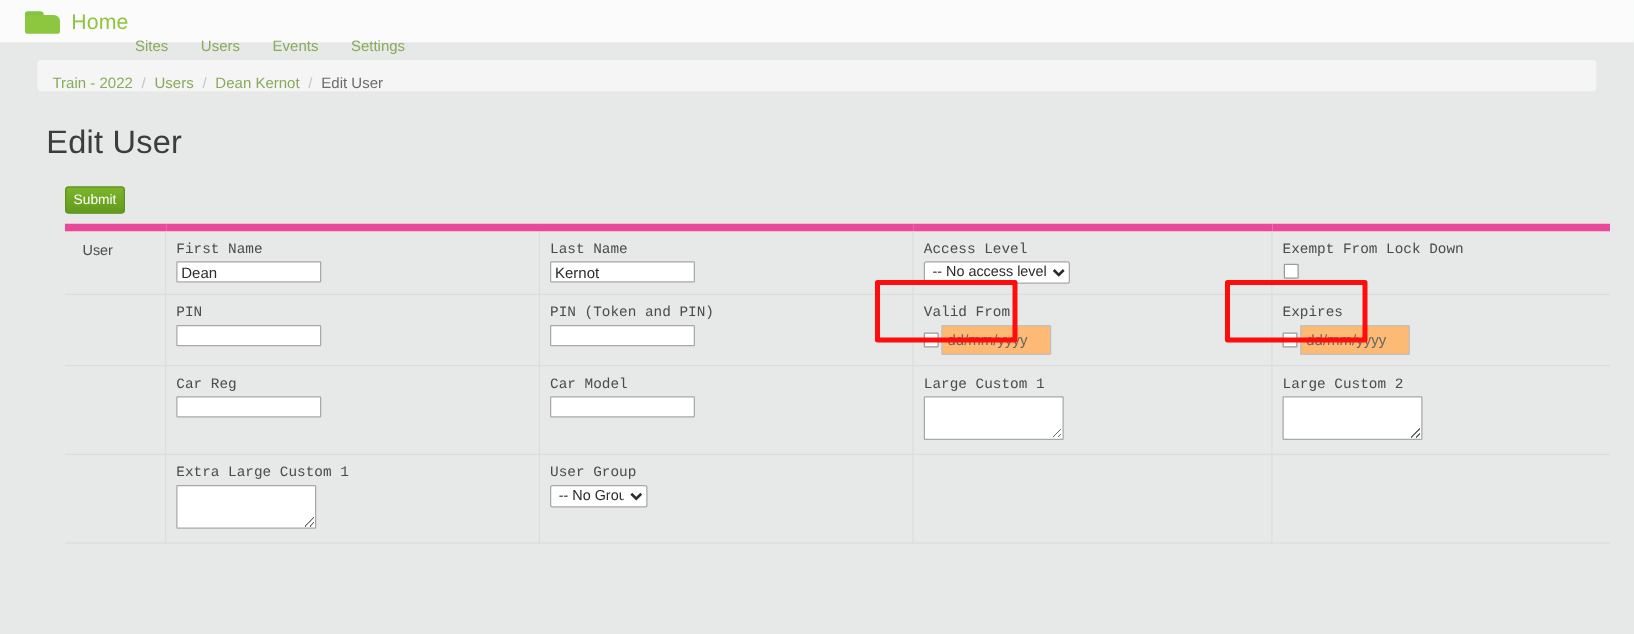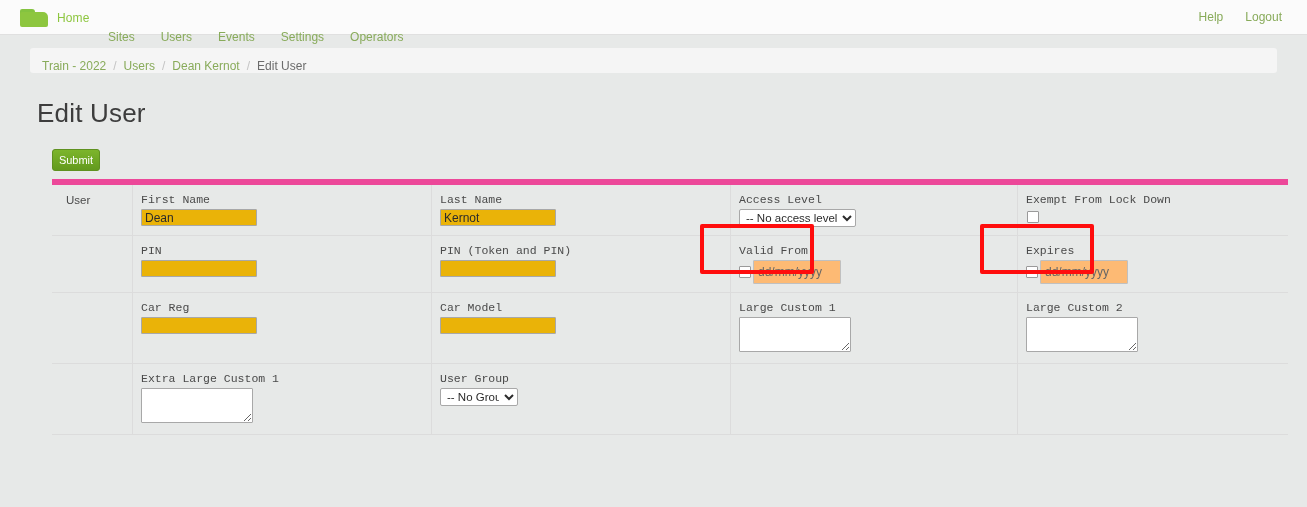--- a/index.html
+++ b/index.html
@@ -51,21 +51,21 @@
     border-radius: 2px 3px 0 0;
   }
   .brand-logo .body {
     position: absolute;
     left: 0; top: 3px;
     width: 28px; height: 15px;
     background: #8dc63f;
     border-radius: 2px 5px 2px 2px;
   }
   .brand-text {
-    font-size: 12px;
+    font-size: 17px;
     color: #8dc63f;
     letter-spacing: 0.1px;
   }
   .nav-links {
     position: absolute;
     left: 95px; top: 0;
     height: 35px;
     display: flex;
     align-items: flex-end;
     margin-top: 20px;
@@ -182,21 +182,21 @@
     font-size: 11.5px;
     color: #4a4a4a;
     padding-left: 8px;
   }
 
   input.txt {
     width: 116px;
     height: 17px;
     box-sizing: border-box;
     border: 1px solid #a8a8a8;
-    background: #eab308;
+    background: #ffffff;
     font-family: "Liberation Sans", sans-serif;
     font-size: 12px;
     color: #2b2b2b;
     padding: 0 3px;
     border-radius: 1px;
     margin-left: 2px;
   }
   textarea.ta {
     width: 112px;
     height: 35px;
@@ -285,26 +285,21 @@
         <span class="tab"></span>
           <span class="body"></span>
       </span>
       <span class="brand-text">Home</span>
     </div>
     <nav class="nav-links">
       <a href="#">Sites</a>
       <a href="#">Users</a>
       <a href="#">Events</a>
       <a href="#">Settings</a>
-      <a href="#">Operators</a>
     </nav>
-    <div class="nav-right">
-      <a href="#">Help</a>
-      <a href="#">Logout</a>
-    </div>
   </div>
 </div>
 
 <div class="breadcrumb">
   <a href="#">Train - 2022</a>
   <span class="sep">/</span>
   <a href="#">Users</a>
   <span class="sep">/</span>
   <a href="#">Dean Kernot</a>
   <span class="sep">/</span>

